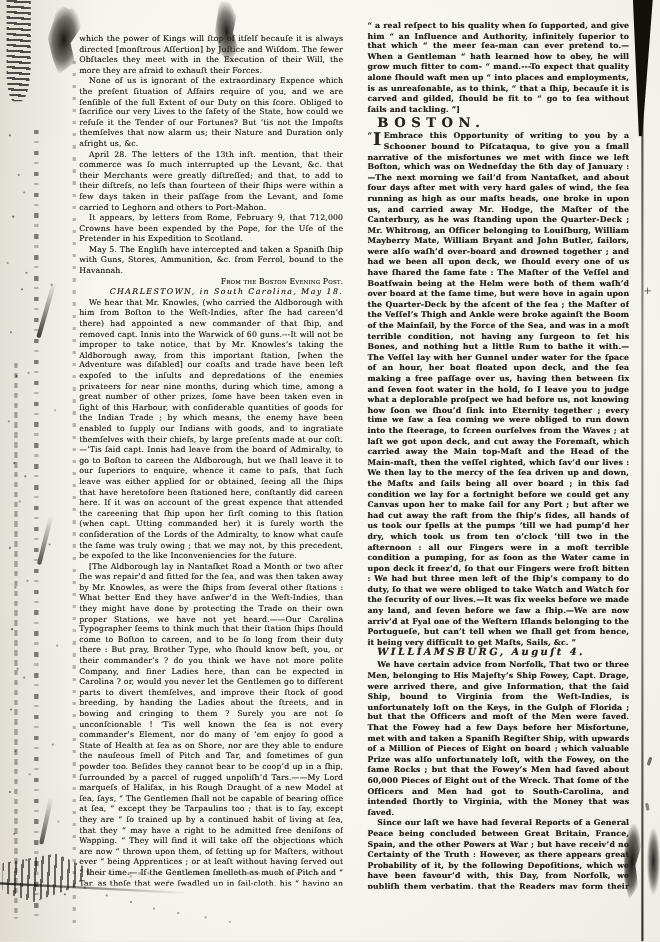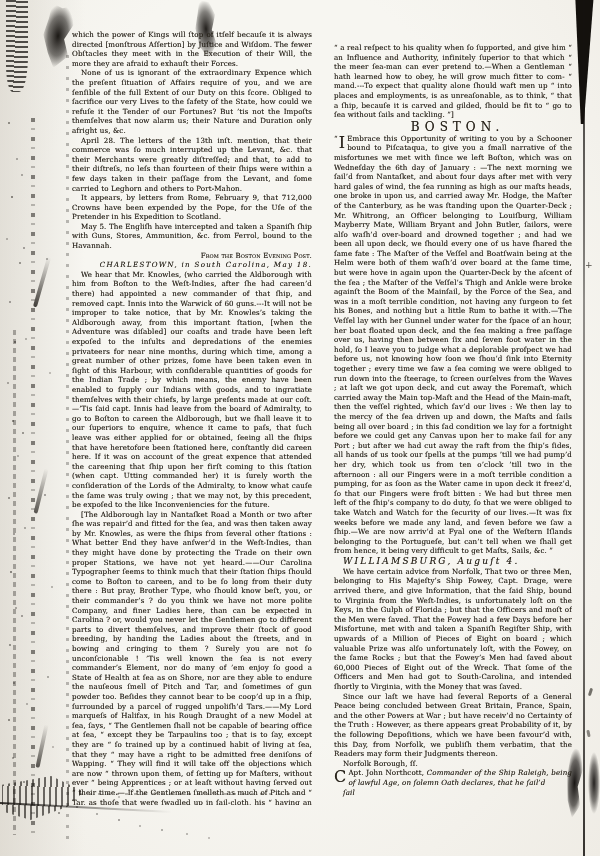--- a/index.html
+++ b/index.html
@@ -17,26 +17,26 @@
   
   .col{
     position:absolute;
     color:#28231b;
     font-size:7.1px;line-height:9.6px;
     text-align:justify;
     letter-spacing:.12px;
     text-shadow:0 0 .45px rgba(40,34,26,.55);
   }
   .col-left{left:72px;top:30px;width:240px;height:775px;overflow:hidden;}
-  .col-right{left:334px;top:43px;width:238px;height:790px;overflow:hidden;}
+  .col-right{left:334px;top:18px;width:238px;height:790px;overflow:hidden;font-weight:bold;}
   .col p{margin:0;text-indent:9px;}
   .col p.noindent{text-indent:0;}
   .h-from{text-align:right;text-indent:0;font-variant:small-caps;margin:0;}
   .h-charlestown{text-align:right;text-indent:0;font-style:italic;letter-spacing:1.3px;margin:0;}
-  .h-boston{text-align:center;text-indent:0;font-size:12px;letter-spacing:5px;line-height:14px;margin:1px 0;}
+  .h-boston{text-indent:0;font-size:12px;letter-spacing:5px;line-height:14px;margin:1px 0;}
   .h-williamsburg{text-indent:0;font-style:italic;font-size:9px;letter-spacing:2.2px;line-height:11px;margin:1px 0;}
   .italic{font-style:italic;}
   .extract{font-style:italic;text-indent:9px;margin:0;padding-left:6px;}
   .cap{float:left;font-size:16px;line-height:15px;padding:1px 2px 0 0;font-style:normal;}
   .openq{float:left;padding-right:1px;}
   .norfolk{text-indent:9px;}
   .catchword{font-style:italic;padding-right:16px;text-indent:0;}
   
   .art{position:absolute;pointer-events:none;}
   .gutter-top{left:6px;top:0;width:22px;height:92px;

